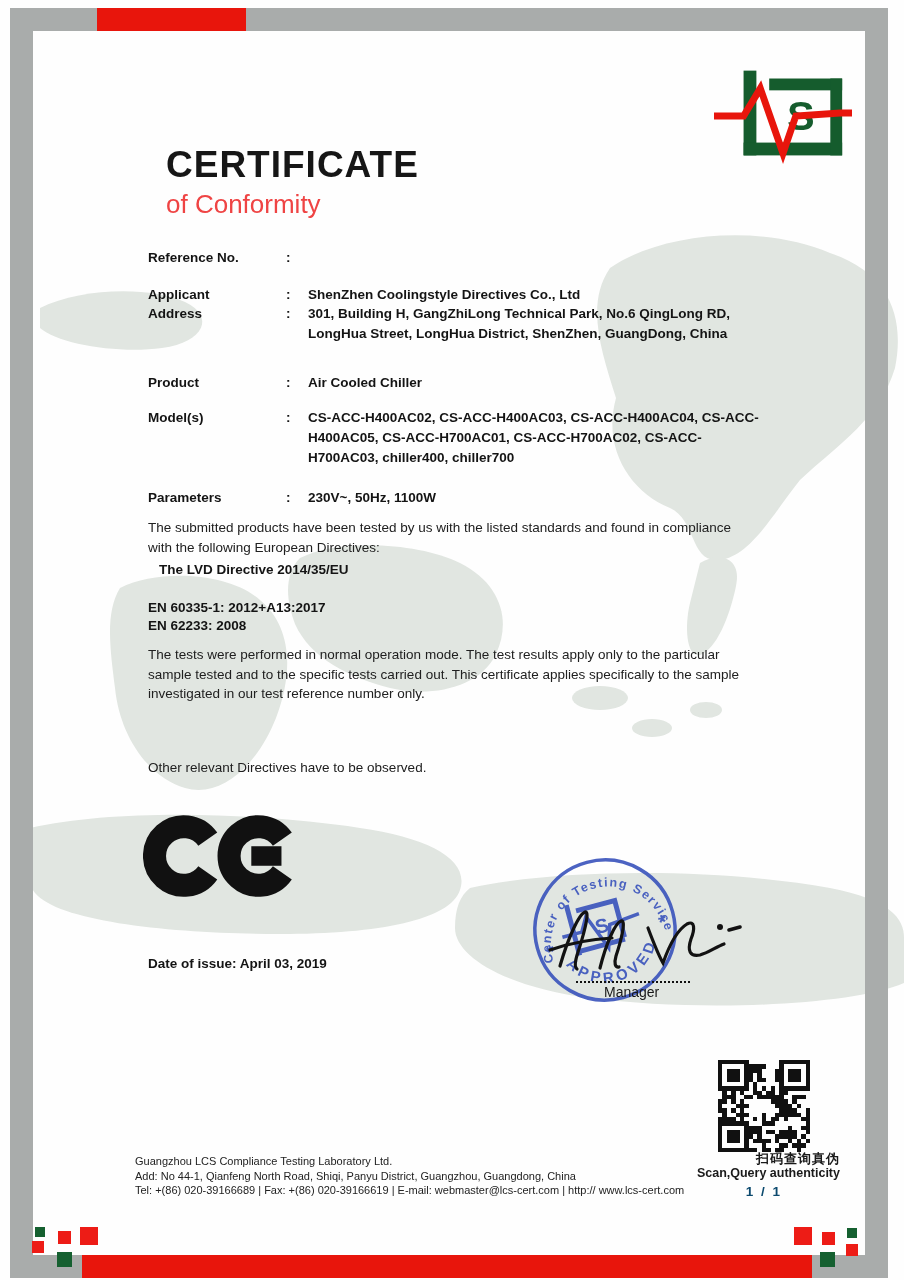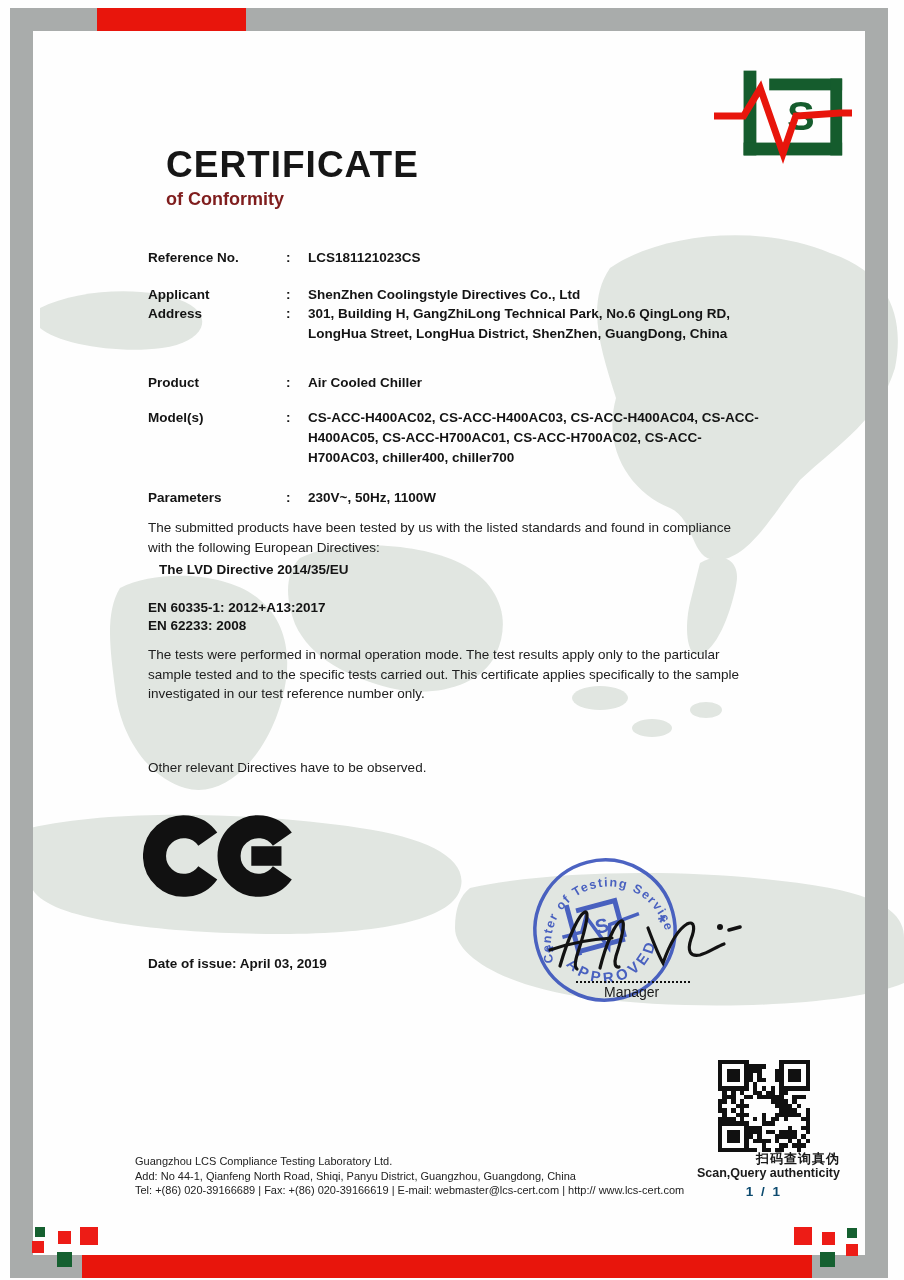--- a/index.html
+++ b/index.html
@@ -24,21 +24,21 @@
   .map { position:absolute; left:0; top:228px; width:904px; height:800px; z-index:0; }
 
   .content { position:absolute; left:0; top:0; width:904px; height:1280px; z-index:2; }
 
   
   .logo { position:absolute; left:714px; top:64px; width:138px; height:100px; }
 
   
   .title-block { position:absolute; left:166px; top:144px; }
   .title { font-size:37px; font-weight:700; letter-spacing:1px; color:#161616; }
-  .subtitle { font-size:18px; font-weight:700; margin-top:3px; color:#7f1d1d; }
+  .subtitle { font-size:26px; font-weight:400; margin-top:3px; color:#ef4444; }
 
   
   .field { position:absolute; left:148px; display:flex; width:620px; font-size:13.5px; font-weight:700; line-height:20px; color:#141414; }
   .field .lbl { width:138px; flex:0 0 138px; }
   .field .colon { width:22px; flex:0 0 22px; text-align:left; }
   .field .val { flex:1; max-width:478px; }
 
   
   .para { position:absolute; left:148px; width:592px; font-size:13.5px; line-height:19.5px; color:#202020; }
   .para.bold { font-weight:700; color:#141414; }
@@ -117,21 +117,20 @@
     </svg>
 
     <div class="title-block">
       <div class="title">CERTIFICATE</div>
       <div class="subtitle">of Conformity</div>
     </div>
 
     <div class="field" style="top:248px;">
       <span class="lbl">Reference No.</span>
       <span class="colon">:</span>
-      <span class="val">LCS181121023CS</span>
     </div>
     <div class="field" style="top:285px;">
       <span class="lbl">Applicant</span>
       <span class="colon">:</span>
       <span class="val">ShenZhen Coolingstyle Directives Co., Ltd</span>
     </div>
     <div class="field" style="top:304px;">
       <span class="lbl">Address</span>
       <span class="colon">:</span>
       <span class="val">301, Building H, GangZhiLong Technical Park, No.6 QingLong RD, LongHua Street, LongHua District, ShenZhen, GuangDong, China</span>

